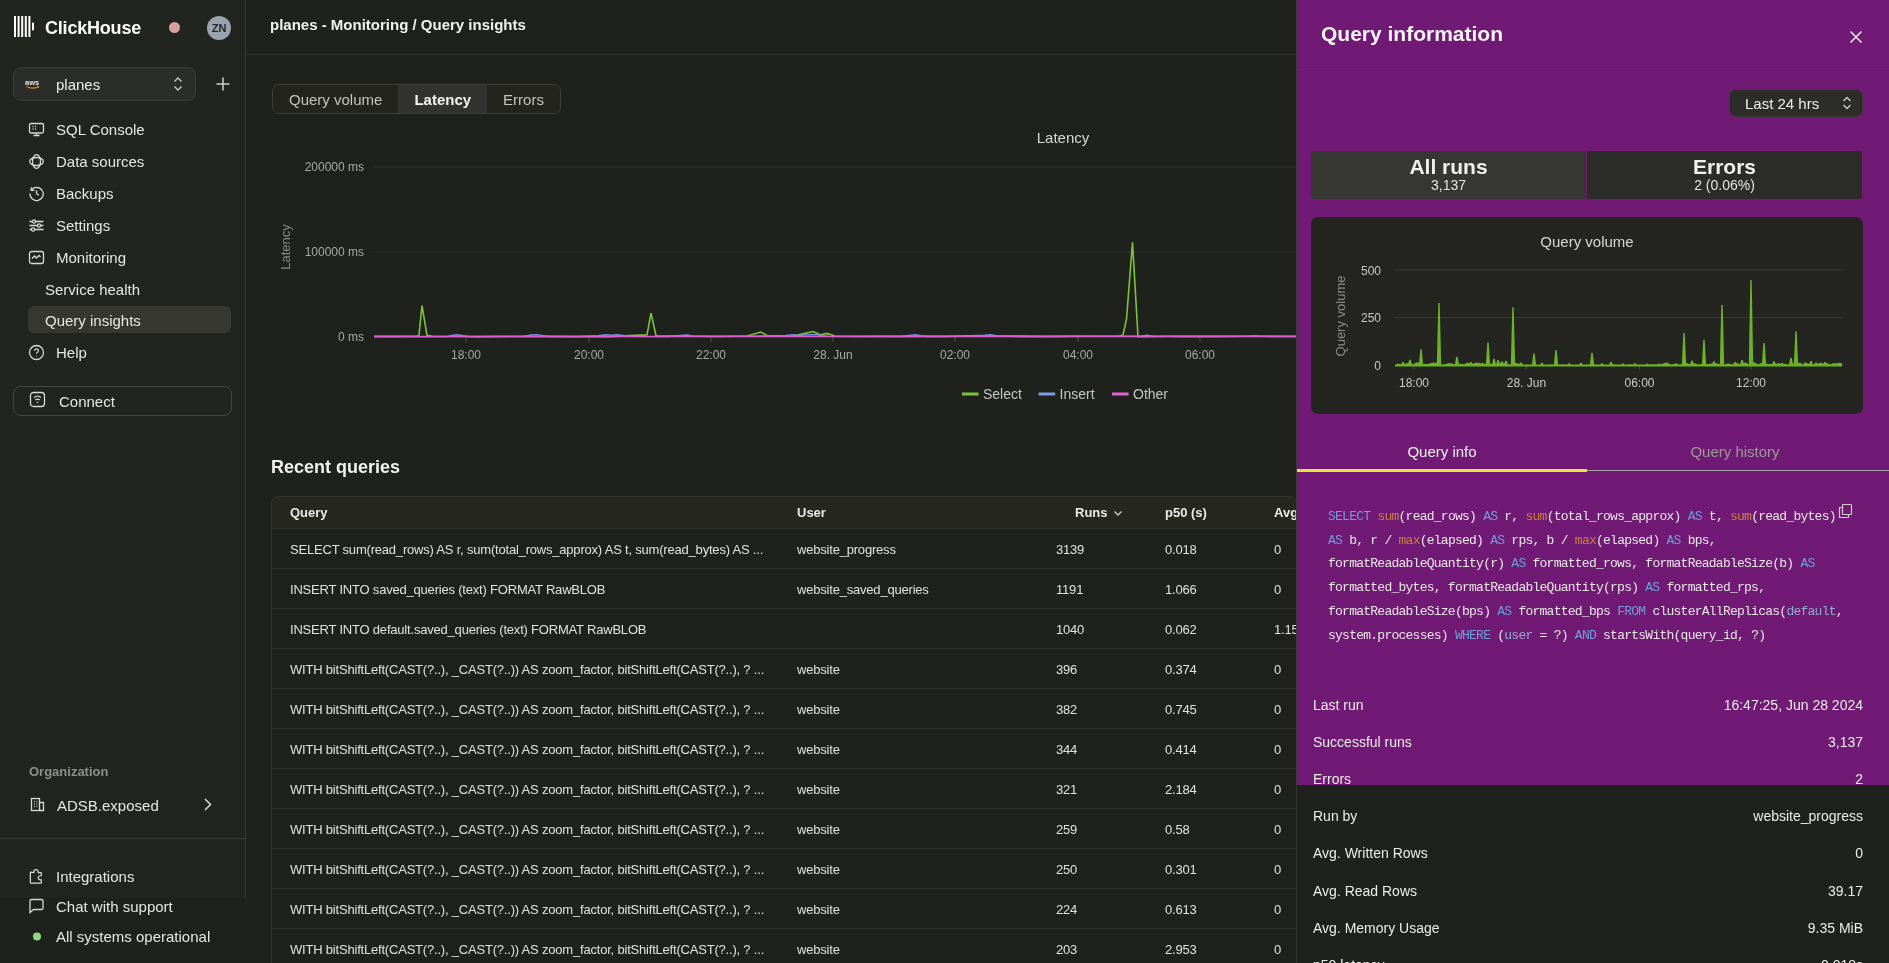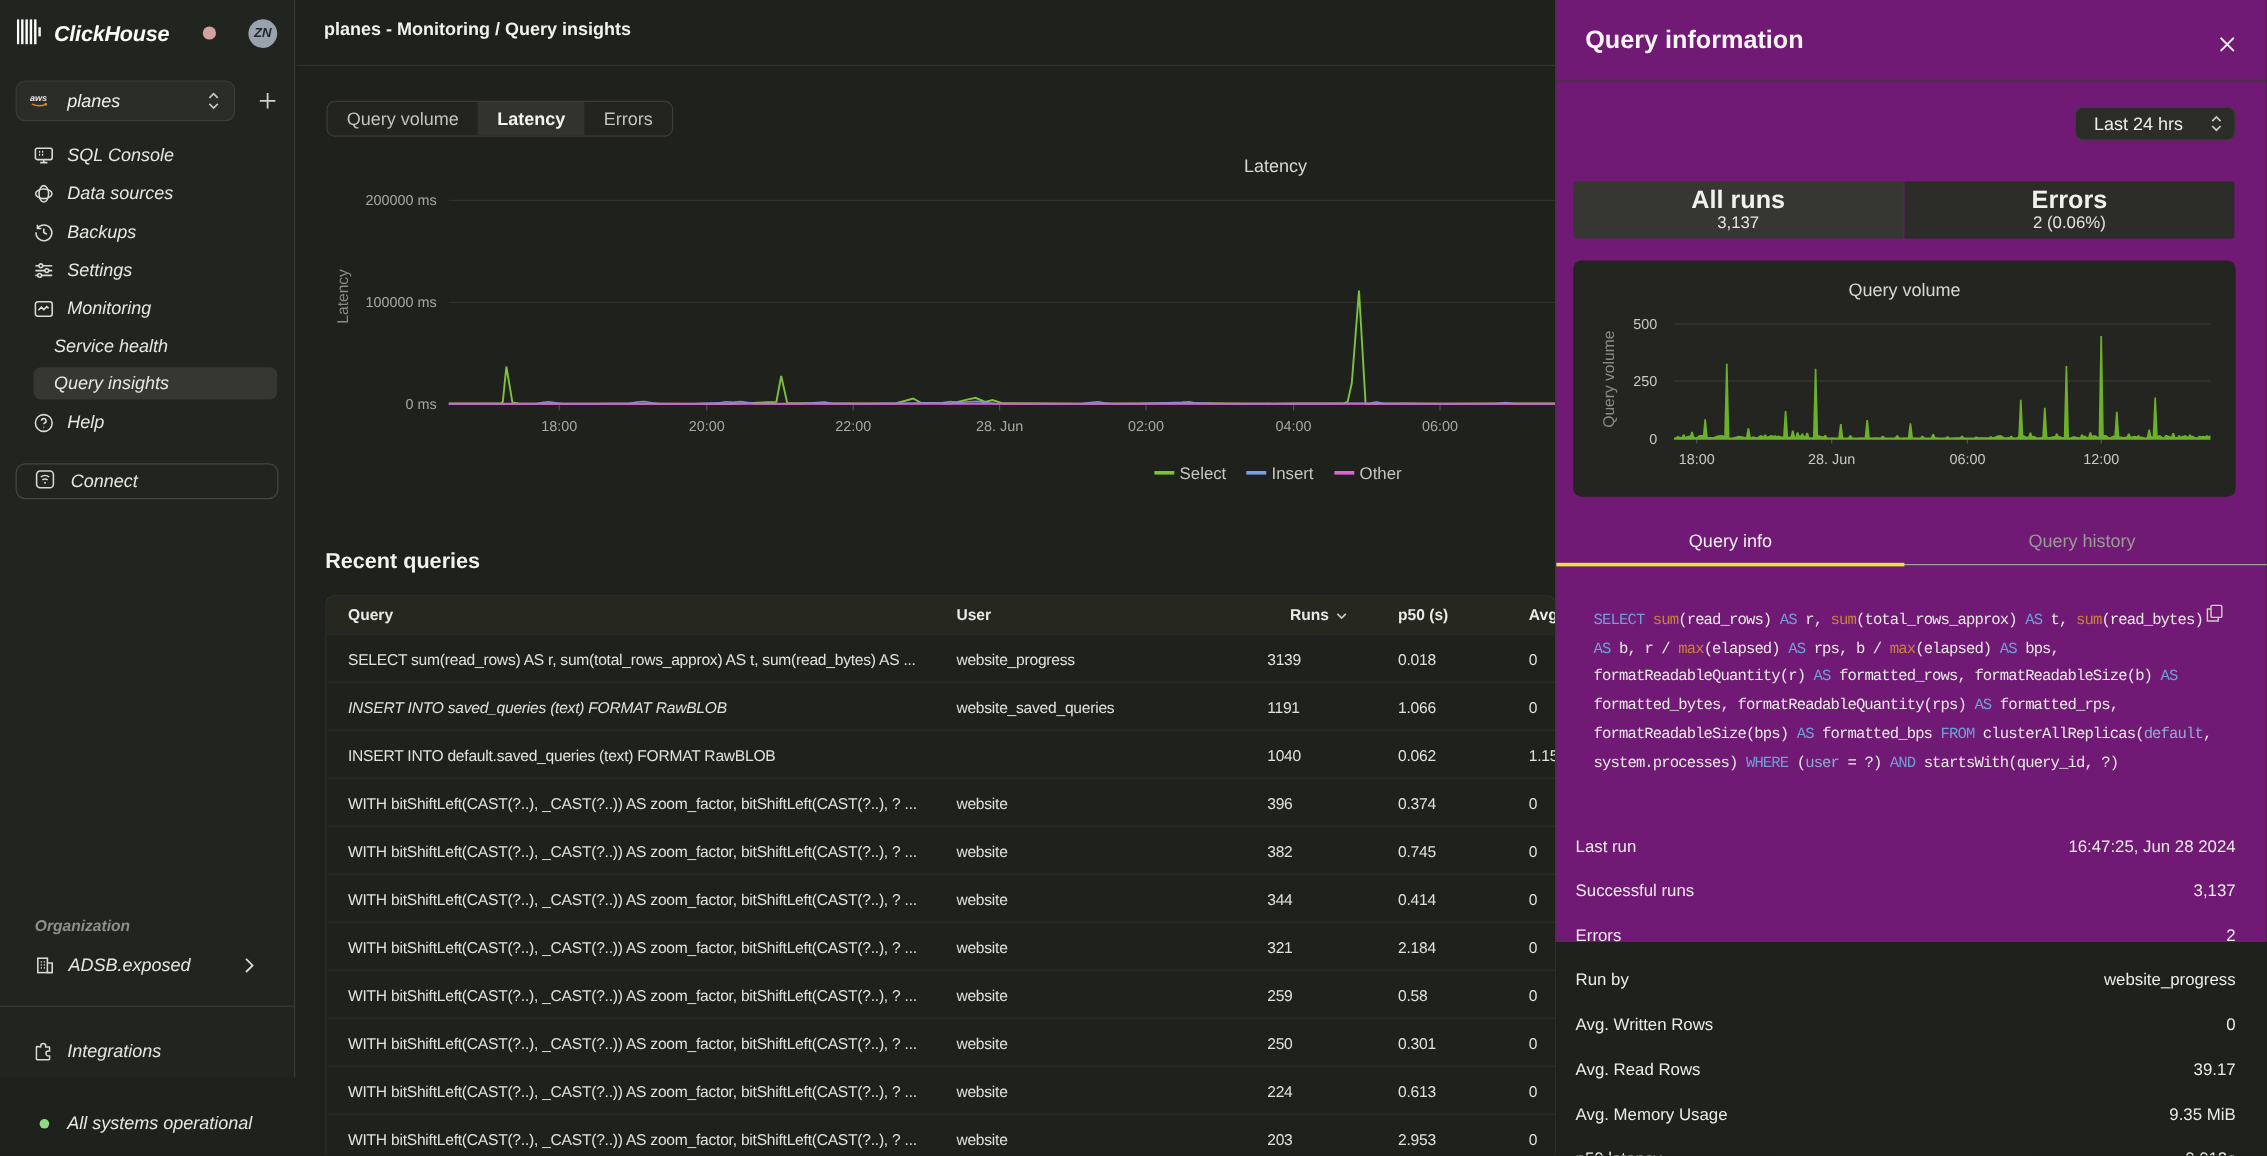--- a/index.html
+++ b/index.html
@@ -8,21 +8,21 @@
   font-family:"Liberation Sans", sans-serif;
   background:#1f211d;
   color:#e9e9e5;
   position:relative;
 }
 .abs { position:absolute; }
 
 
 #sidebar {
   position:absolute; left:0; top:0; width:246px; height:898px;
-  background:#222420; border-right:1px solid #373835;font-style:italic;
+  background:#222420; border-right:1px solid #373835;
 }
 .logo-bars { position:absolute; left:14px; top:16px; }
 .logo-text { position:absolute; left:45px; top:18px; font-size:18px; font-weight:700; color:#fbfbf9; letter-spacing:-0.2px;}
 .pinkdot { position:absolute; left:169px; top:22px; width:11px; height:11px; border-radius:50%; background:#d4a0a0; }
 .avatar { position:absolute; left:207px; top:16px; width:24px; height:24px; border-radius:50%;
   background:#99a2ad; color:#23272e; font-size:11px; font-weight:700; display:flex; align-items:center; justify-content:center; }
 
 .svc-select { position:absolute; left:13px; top:67px; width:183px; height:34px;
   background:#2b2d28; border:1px solid #3c3d38; border-radius:8px; display:flex; align-items:center; }
 .svc-select .awslogo { margin-left:11px; }
@@ -226,20 +226,28 @@
         </svg></span>
   </div>
   <div class="side-divider"></div>
   <div class="bot-item" style="top:861px;">
     <span class="ic">
         <svg width="18" height="18" viewBox="0 0 18 18" fill="none" stroke="#d9d9d5" stroke-width="1.3">
       <path d="M6.3 4.8 v-1 a2.2 2.2 0 0 1 4.4 0 v1 h2.8 a0.6 0.6 0 0 1 0.6 0.6 v2.8 h-1 a2.2 2.2 0 0 0 0 4.4 h1 v2.8 a0.6 0.6 0 0 1 -0.6 0.6 h-10.4 a0.6 0.6 0 0 1 -0.6 -0.6 v-10.4 a0.6 0.6 0 0 1 0.6 -0.6 z"></path>
     </svg>
       </span>
     <span class="lb">Integrations</span>
+  </div>
+  <div class="bot-item" style="top:891px;">
+    <span class="ic">
+        <svg width="17" height="17" viewBox="0 0 17 17" fill="none" stroke="#d9d9d5" stroke-width="1.3">
+      <path d="M2 3.5 a1.5 1.5 0 0 1 1.5-1.5 h10 a1.5 1.5 0 0 1 1.5 1.5 v7 a1.5 1.5 0 0 1-1.5 1.5 h-8 l-3.5 3 z"></path>
+    </svg>
+      </span>
+    <span class="lb">Chat with support</span>
   </div>
   <div class="bot-item" style="top:921px;">
     <span class="ic">
         <svg width="10" height="10" viewBox="0 0 10 10">
           <circle cx="5" cy="5" r="4" fill="#8fd983"></circle>
         </svg>
       </span>
     <span class="lb">All systems operational</span>
   </div>
 </div>
@@ -301,21 +309,21 @@
           <span style="position:absolute;left:1002px;top:8px;">Avg.</span>
         </div>
         <div style="position:relative;height:40px;border-top:1px solid #2c2d26;font-size:13px;letter-spacing:-0.2px;color:#e2e2dd;">
           <span style="position:absolute;left:18px;top:13px;white-space:nowrap;width:480px;overflow:hidden;display:block;">SELECT sum(read_rows) AS r, sum(total_rows_approx) AS t, sum(read_bytes) AS ...</span>
           <span style="position:absolute;left:525px;top:13px;">website_progress</span>
           <span style="position:absolute;left:784px;top:13px;">3139</span>
           <span style="position:absolute;left:893px;top:13px;">0.018</span>
           <span style="position:absolute;left:1002px;top:13px;">0</span>
         </div>
         <div style="position:relative;height:40px;border-top:1px solid #2c2d26;font-size:13px;letter-spacing:-0.2px;color:#e2e2dd;">
-          <span style="position:absolute;left:18px;top:13px;white-space:nowrap;width:480px;overflow:hidden;display:block;font-style:italic;">INSERT INTO saved_queries (text) FORMAT RawBLOB</span>
+          <span style="position:absolute;left:18px;top:13px;white-space:nowrap;width:480px;overflow:hidden;display:block;">INSERT INTO saved_queries (text) FORMAT RawBLOB</span>
           <span style="position:absolute;left:525px;top:13px;">website_saved_queries</span>
           <span style="position:absolute;left:784px;top:13px;">1191</span>
           <span style="position:absolute;left:893px;top:13px;">1.066</span>
           <span style="position:absolute;left:1002px;top:13px;">0</span>
         </div>
         <div style="position:relative;height:40px;border-top:1px solid #2c2d26;font-size:13px;letter-spacing:-0.2px;color:#e2e2dd;">
           <span style="position:absolute;left:18px;top:13px;white-space:nowrap;width:480px;overflow:hidden;display:block;">INSERT INTO default.saved_queries (text) FORMAT RawBLOB</span>
           <span style="position:absolute;left:525px;top:13px;"></span>
           <span style="position:absolute;left:784px;top:13px;">1040</span>
           <span style="position:absolute;left:893px;top:13px;">0.062</span>

